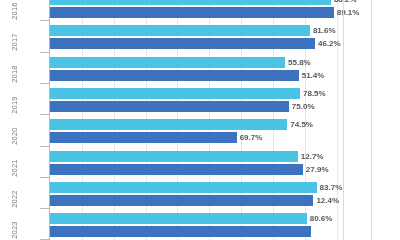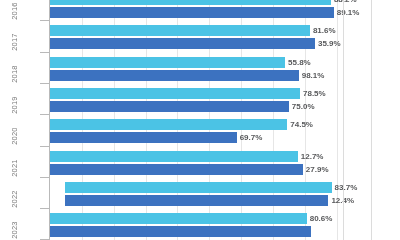--- a/index.html
+++ b/index.html
@@ -95,47 +95,47 @@
       <div class="group" style="top: -6px; height: 31.3px;">
         <div class="bar light" style="left: 50px; width: 280.898px; background: rgb(75, 195, 229);"></div>
         <div class="vlabel light" style="left: 333.898px;">88.2%</div>
         <div class="bar dark" style="left: 50px; width: 283.764px; background: rgb(60, 114, 192);"></div>
         <div class="vlabel dark" style="left: 336.764px;">89.1%</div>
       </div>
       <div class="group" style="top: 25.3px; height: 39px;">
         <div class="bar light" style="left: 50px; width: 259.878px; background: rgb(75, 195, 229);"></div>
         <div class="vlabel light" style="left: 312.878px;">81.6%</div>
         <div class="bar dark" style="left: 50px; width: 264.974px; background: rgb(60, 114, 192);"></div>
-        <div class="vlabel dark" style="left: 317.974px;">35.9%</div>
+        <div class="vlabel dark" style="left: 317.974px;">46.2%</div>
       </div>
       <div class="group" style="top: 56.6px; height: 31.3px;">
         <div class="bar light" style="left: 50px; width: 235.037px; background: rgb(75, 195, 229);"></div>
         <div class="vlabel light" style="left: 288.037px;">55.8%</div>
         <div class="bar dark" style="left: 50px; width: 248.732px; background: rgb(60, 114, 192);"></div>
-        <div class="vlabel dark" style="left: 301.732px;">98.1%</div>
+        <div class="vlabel dark" style="left: 301.732px;">51.4%</div>
       </div>
       <div class="group" style="top: 87.9px; height: 30px;">
         <div class="bar light" style="left: 50px; width: 250.005px; background: rgb(75, 195, 229);"></div>
         <div class="vlabel light" style="left: 303.005px;">78.5%</div>
         <div class="bar dark" style="left: 50px; width: 238.859px; background: rgb(60, 114, 192);"></div>
         <div class="vlabel dark" style="left: 291.859px;">75.0%</div>
       </div>
       <div class="group" style="top: 119.2px; height: 31.3px;">
         <div class="bar light" style="left: 50px; width: 237.266px; background: rgb(75, 195, 229);"></div>
         <div class="vlabel light" style="left: 290.266px;">74.5%</div>
         <div class="bar dark" style="left: 50px; width: 186.628px; background: rgb(60, 114, 192);"></div>
         <div class="vlabel dark" style="left: 239.628px;">69.7%</div>
       </div>
       <div class="group" style="top: 150.5px; height: 31.3px;">
         <div class="bar light" style="left: 50px; width: 247.776px; background: rgb(75, 195, 229);"></div>
         <div class="vlabel light" style="left: 300.776px;">12.7%</div>
         <div class="bar dark" style="left: 50px; width: 252.872px; background: rgb(60, 114, 192);"></div>
         <div class="vlabel dark" style="left: 305.872px;">27.9%</div>
       </div>
-      <div class="group" style="top: 181.8px; height: 48px; margin-left: 15px;">
+      <div class="group" style="top: 181.8px; height: 48px;">
         <div class="bar light" style="left: 50px; width: 266.566px; background: rgb(75, 195, 229);"></div>
         <div class="vlabel light" style="left: 319.566px;">83.7%</div>
         <div class="bar dark" style="left: 50px; width: 263.382px; background: rgb(60, 114, 192);"></div>
         <div class="vlabel dark" style="left: 316.382px;">12.4%</div>
       </div>
       <div class="group" style="top: 213.1px; height: 31.3px;">
         <div class="bar light" style="left: 50px; width: 256.693px; background: rgb(75, 195, 229);"></div>
         <div class="vlabel light" style="left: 309.693px;">80.6%</div>
         <div class="bar dark" style="left: 50px; width: 261.152px; background: rgb(60, 114, 192);"></div>
       </div>

